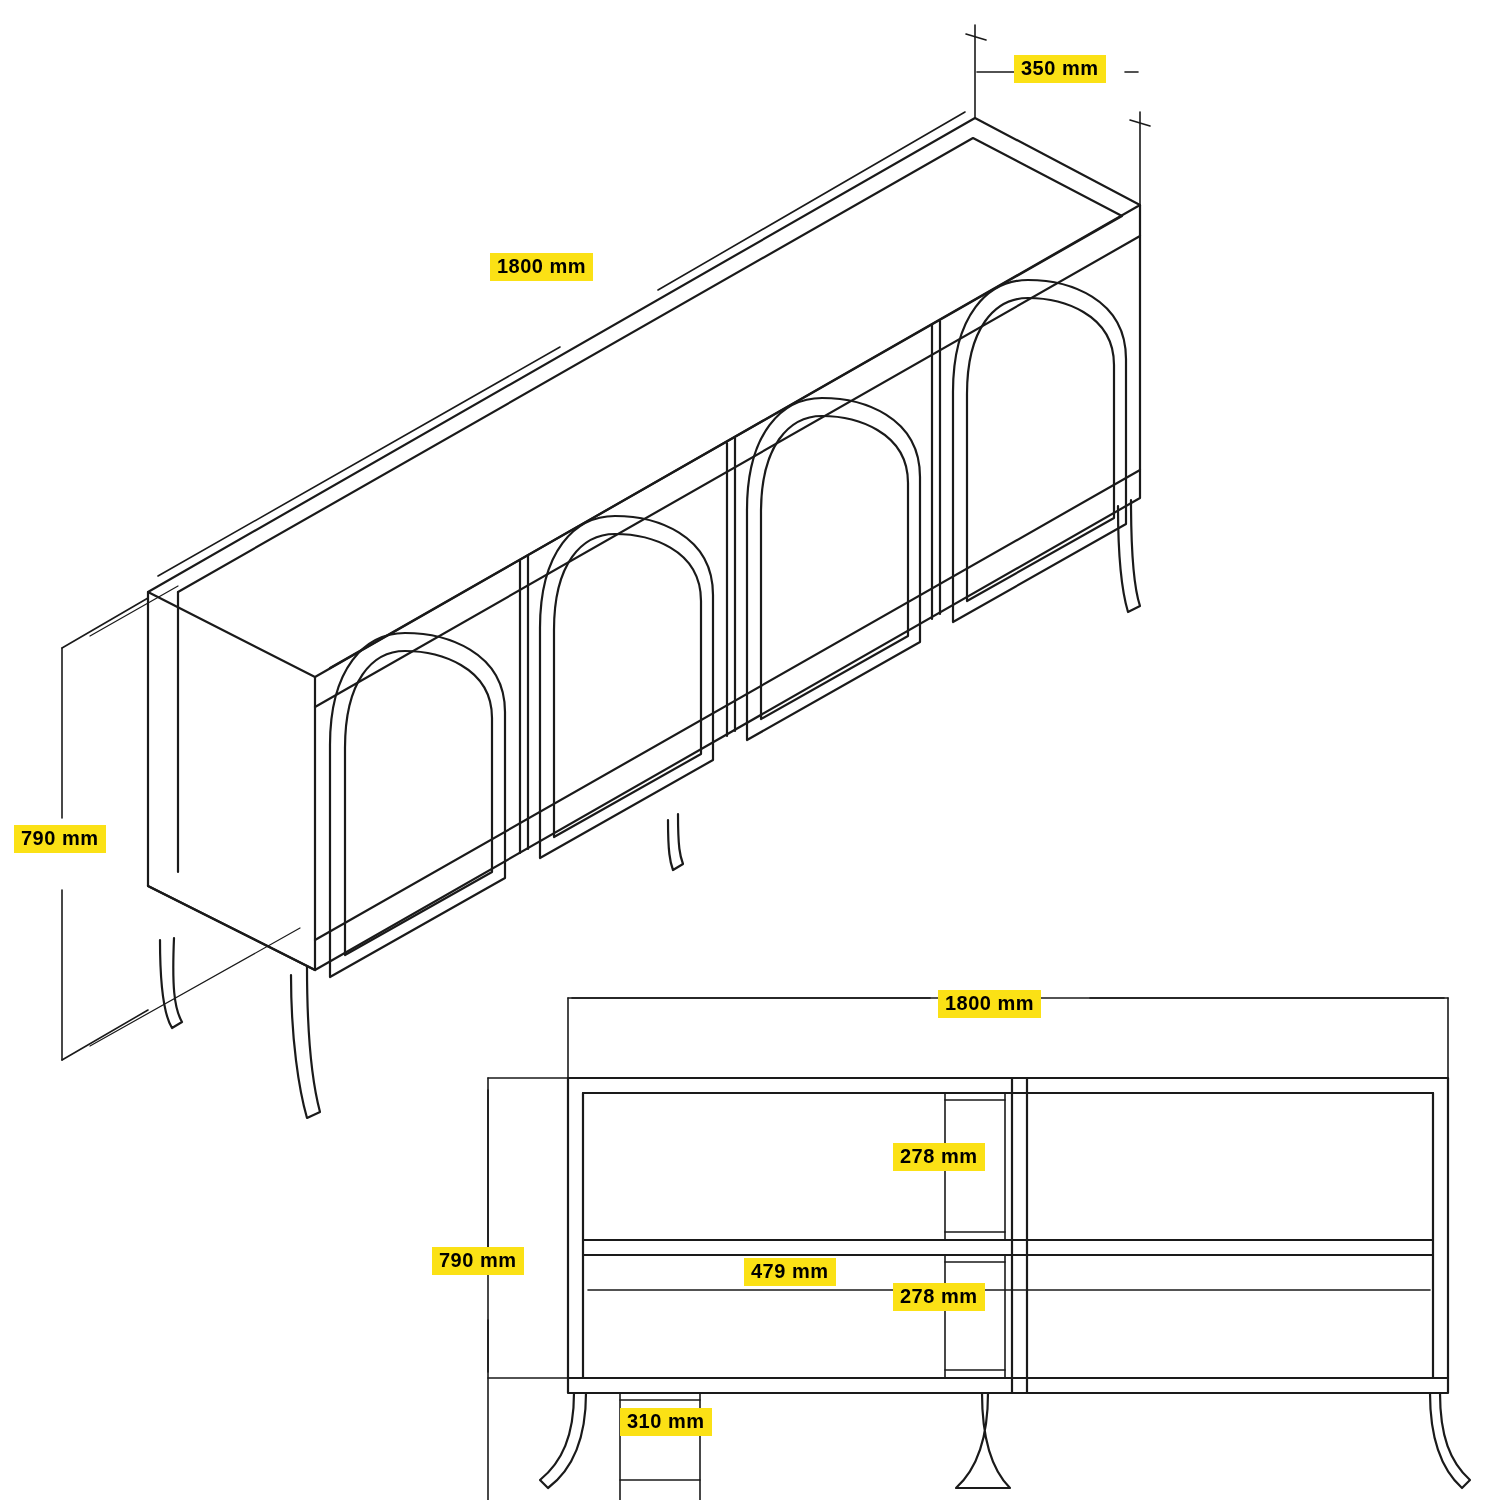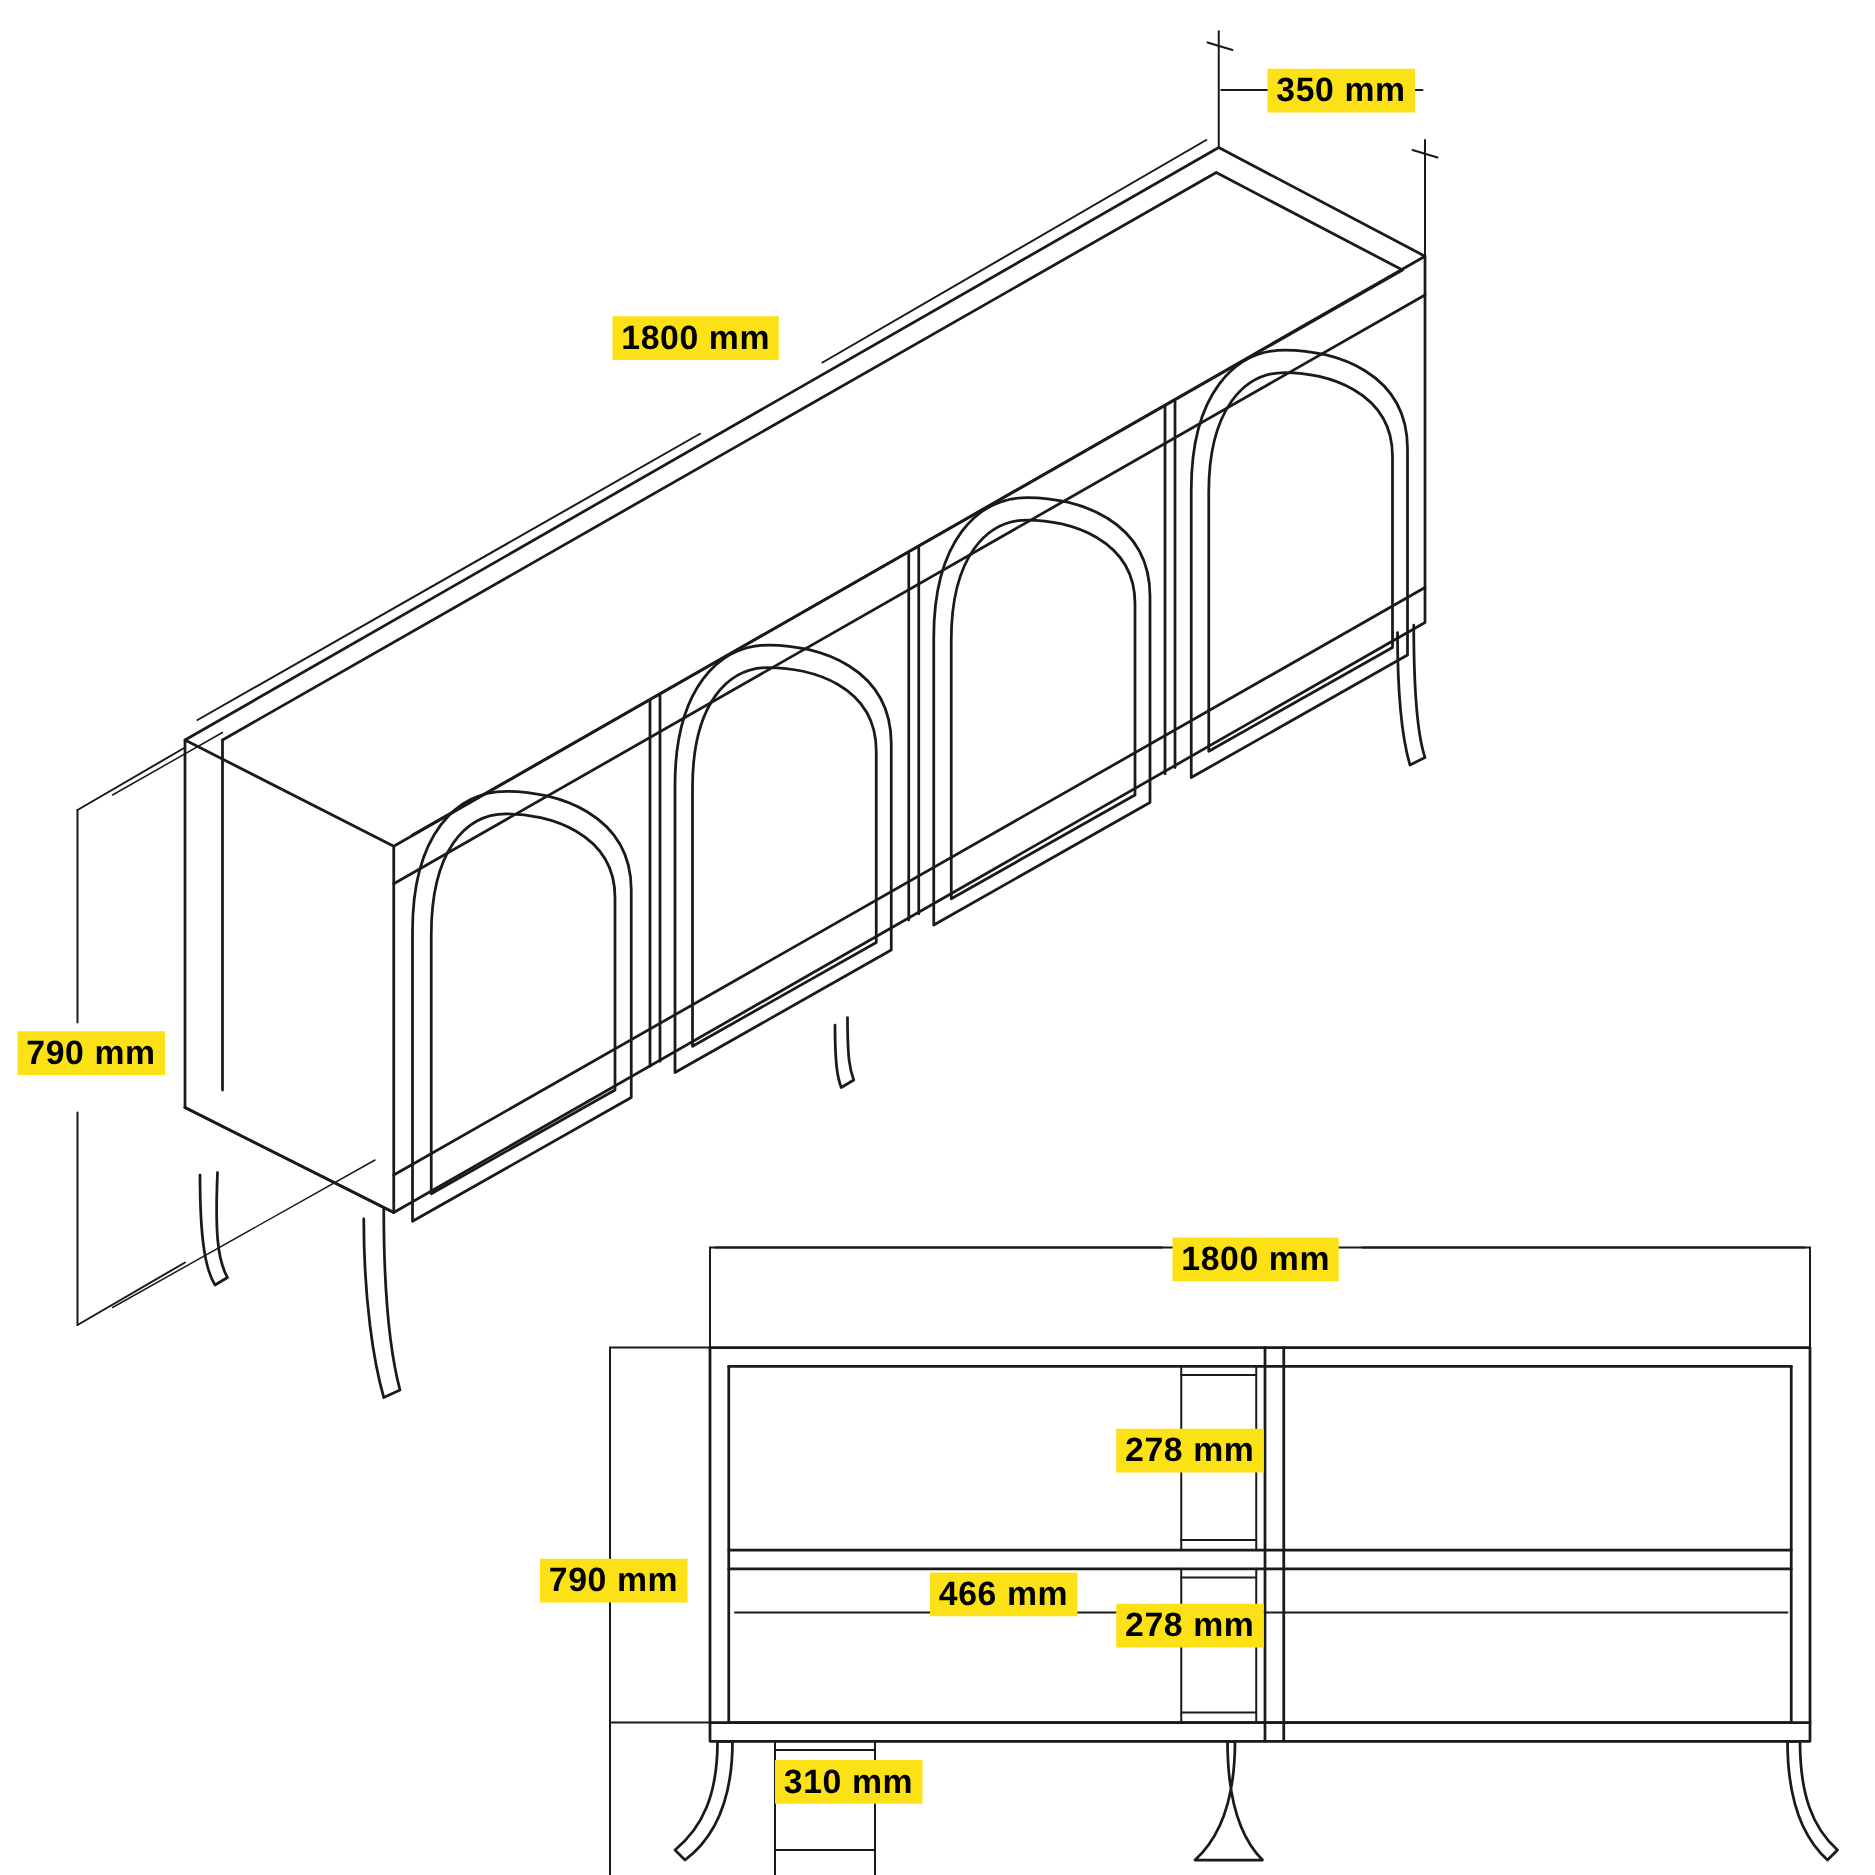--- a/index.html
+++ b/index.html
@@ -24,21 +24,21 @@
     position: absolute;
     left: 0; top: 0;
     width: 1500px;
     height: 1500px;
   }
   .dim-label {
     position: absolute;
     background: #fbe115;
     color: #000000;
     font-weight: bold;
-    font-size: 27px;
+    font-size: 20px;
     letter-spacing: 0.5px;
     padding: 3px 7px 4px 7px;
     white-space: nowrap;
     line-height: 1.05;
     font-family: "Liberation Sans", sans-serif;
   }
 </style>
 </head>
 <body>
 
@@ -198,19 +198,19 @@
   <div class="dim-label" style="left:1014px; top:55px;">350 mm</div>
 
   <div class="dim-label" style="left:14px; top:825px;">790 mm</div>
 
   <div class="dim-label" style="left:938px; top:990px;">1800 mm</div>
 
   <div class="dim-label" style="left:432px; top:1247px;">790 mm</div>
 
   <div class="dim-label" style="left:893px; top:1143px;">278 mm</div>
 
-  <div class="dim-label" style="left:744px; top:1258px;">466 mm</div>
+  <div class="dim-label" style="left:744px; top:1258px;">479 mm</div>
 
   <div class="dim-label" style="left:893px; top:1283px;">278 mm</div>
 
   <div class="dim-label" style="left:620px; top:1408px;">310 mm</div>
 
 </div>
 
 </body></html>

